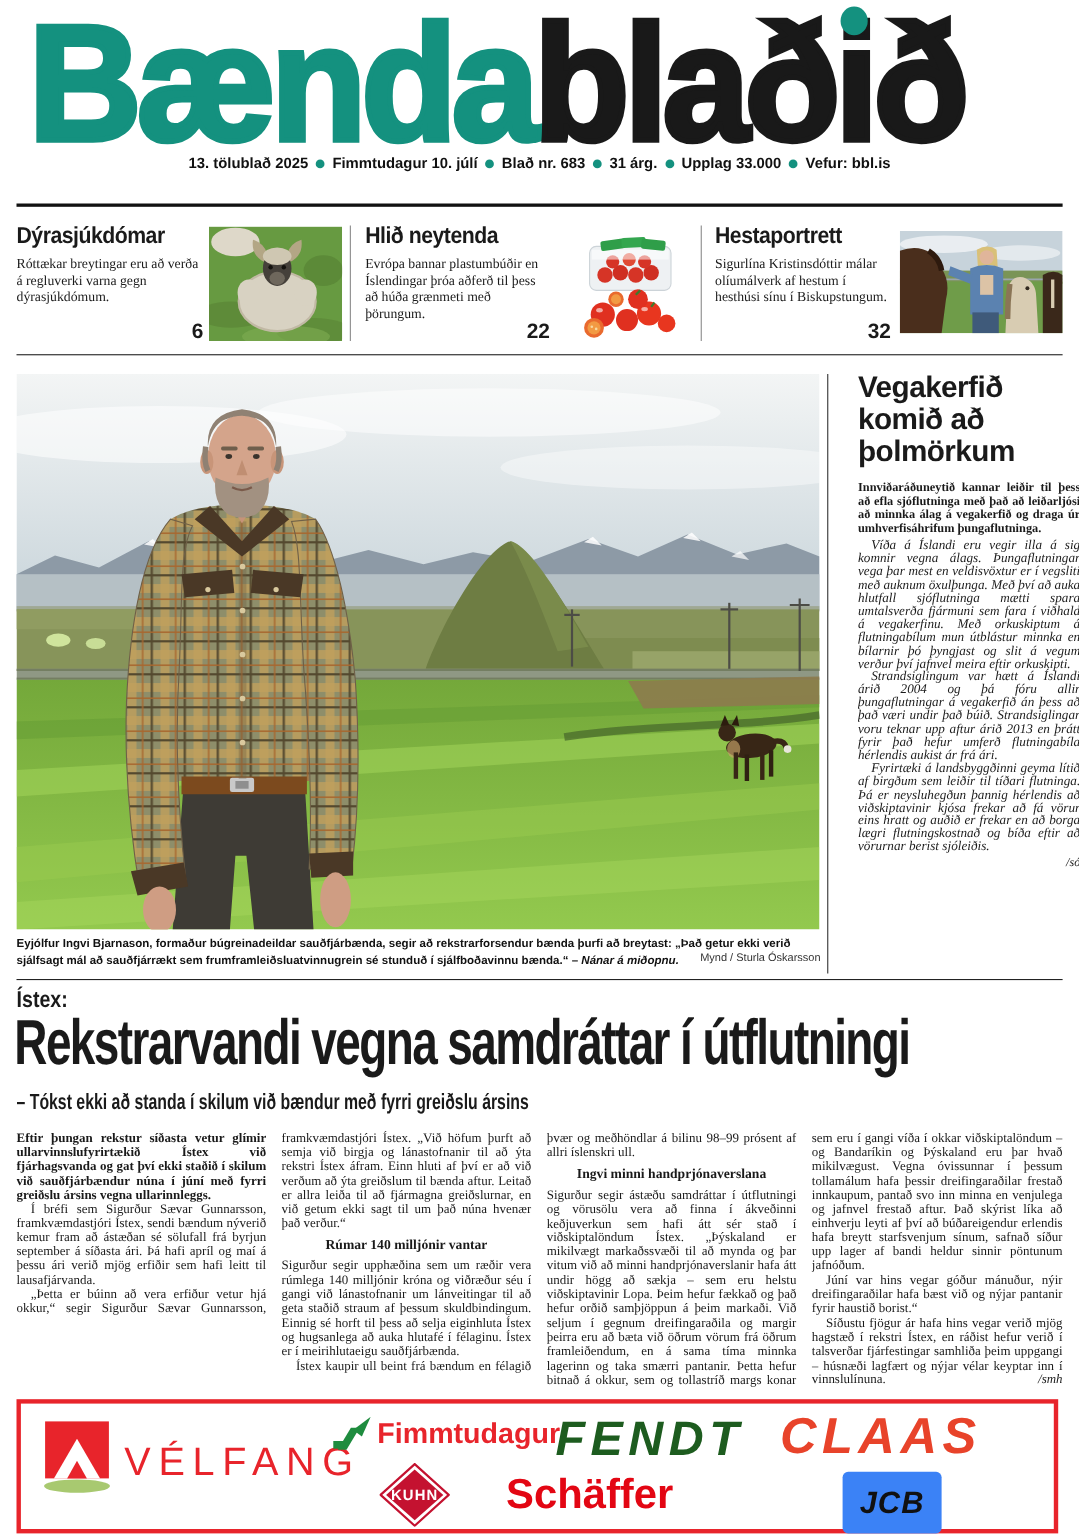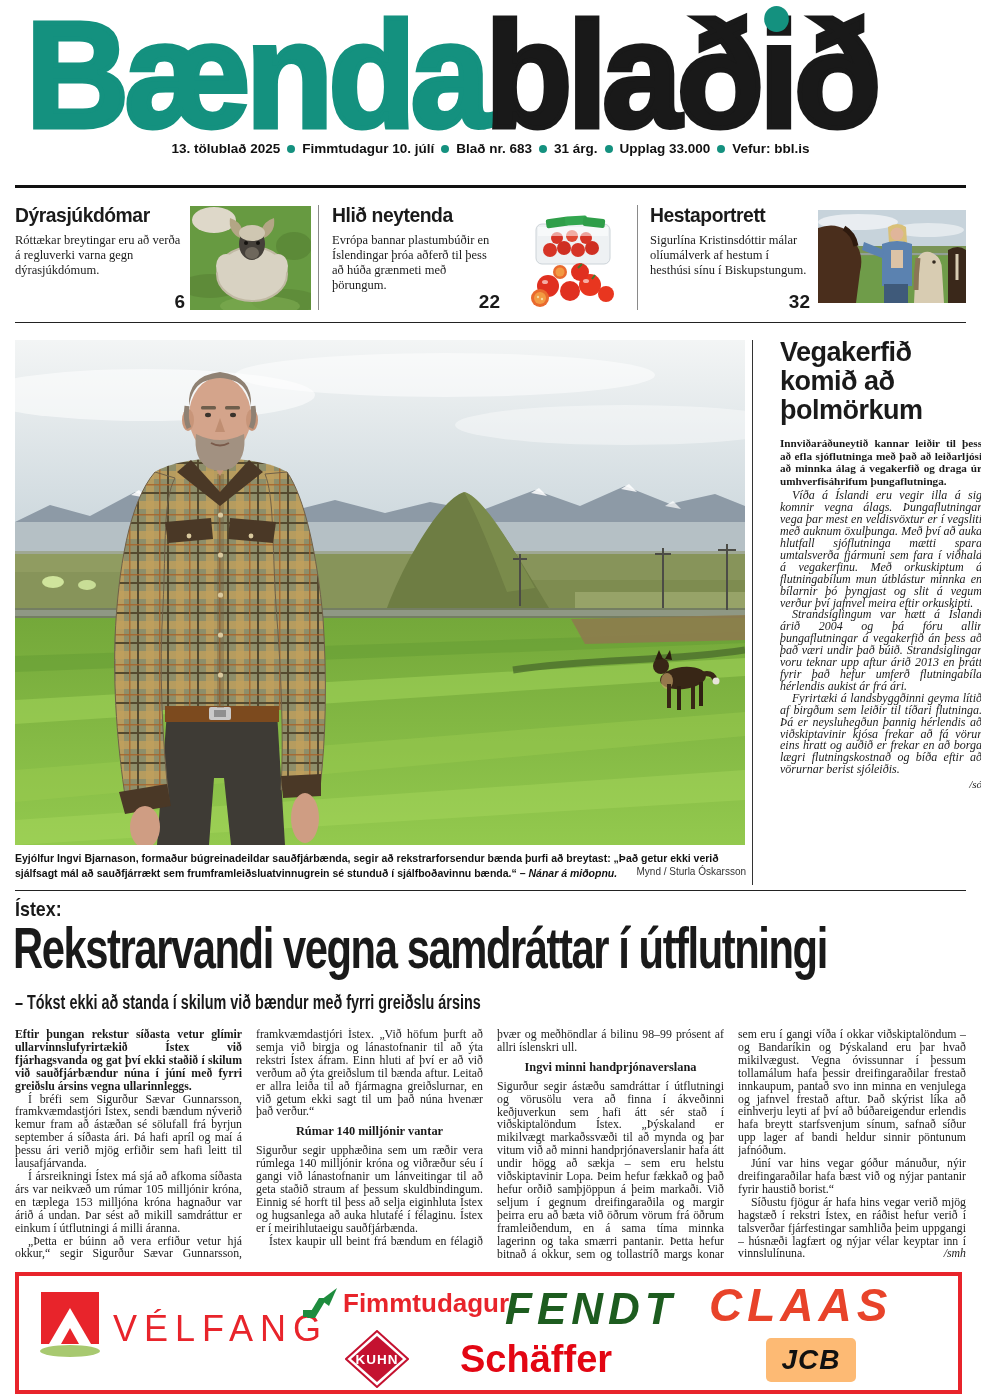--- a/index.html
+++ b/index.html
@@ -71,21 +71,21 @@
 
   
   .ads{position:absolute;left:15px;top:1272px;width:947px;height:122px;border:4px solid #e8242b;
         box-sizing:border-box;background:#fff;font-family:"Liberation Sans",sans-serif;}
   .ad{position:absolute;white-space:nowrap;}
   .velfang-text{font-size:36px;letter-spacing:7px;color:#e8242b;font-weight:400;}
   .kverneland-text{font-size:26px;font-weight:700;color:#e8242b;}
   .fendt-text{font-size:44px;font-weight:700;font-style:italic;color:#1d5c1f;letter-spacing:5px;}
   .schaeffer-text{font-size:38px;font-weight:700;color:#e30613;}
   .claas-text{font-size:46px;font-weight:700;font-style:italic;color:#e8432a;letter-spacing:5px;}
-  .jcb-box{width:90px;height:44px;background:#fdba74;border-radius:5px;display:flex;
+  .jcb-box{width:90px;height:56px;background:#3b82f6;border-radius:5px;display:flex;
         align-items:center;justify-content:center;}
   .jcb-text{font-size:28px;font-weight:700;font-style:italic;color:#111;letter-spacing:1px;}
 </style>
 </head>
 <body>
 
 <div class="page">
 
   <div class="logo"><span class="teal">Bænda</span><span class="blk">blað</span><span class="blk masthead-i">i</span><span class="blk">ð</span></div>
 
@@ -318,21 +318,20 @@
 
   <div class="rule-thin" style="top:890px;"></div>
 
   <div class="kicker">Ístex:</div>
   <h1 class="headline" style="margin:0;">Rekstrarvandi vegna samdráttar í útflutningi</h1>
   <div class="subhead">– Tókst ekki að standa í skilum við bændur með fyrri greiðslu ársins</div>
 
   <div class="col" style="left:15px;">
     <p class="lead">Eftir þungan rekstur síðasta vetur glímir ullarvinnslufyrirtækið Ístex við fjárhagsvanda og gat því ekki staðið í skilum við sauðfjárbændur núna í júní með fyrri greiðslu ársins vegna ullarinnleggs.</p>
     <p class="ind">Í bréfi sem Sigurður Sævar Gunnarsson, framkvæmdastjóri Ístex, sendi bændum nýverið kemur fram að ástæðan sé sölufall frá byrjun september á síðasta ári. Þá hafi apríl og maí á þessu ári verið mjög erfiðir sem hafi leitt til lausafjárvanda.</p>
-    <p class="ind">Í ársreikningi Ístex má sjá að afkoma síðasta árs var neikvæð um rúmar 105 milljónir króna, en tæplega 153 milljóna króna hagnaður var árið á undan. Þar sést að mikill samdráttur er einkum í útflutningi á milli áranna.</p>
     <p class="ind jl">„Þetta er búinn að vera erfiður vetur hjá okkur,“ segir Sigurður Sævar Gunnarsson,</p>
   </div>
   <div class="col" style="left:256px;">
     <p>framkvæmdastjóri Ístex. „Við höfum þurft að semja við birgja og lánastofnanir til að ýta rekstri Ístex áfram. Einn hluti af því er að við verðum að ýta greiðslum til bænda aftur. Leitað er allra leiða til að fjármagna greiðslurnar, en við getum ekki sagt til um það núna hvenær það verður.“</p>
     <div class="csh">Rúmar 140 milljónir vantar</div>
     <p>Sigurður segir upphæðina sem um ræðir vera rúmlega 140 milljónir króna og viðræður séu í gangi við lánastofnanir um lánveitingar til að geta staðið straum af þessum skuldbindingum. Einnig sé horft til þess að selja eiginhluta Ístex og hugsanlega að auka hlutafé í félaginu. Ístex er í meirihlutaeigu sauðfjárbænda.</p>
     <p class="ind jl">Ístex kaupir ull beint frá bændum en félagið</p>
   </div>
   <div class="col" style="left:497px;">
     <p>þvær og meðhöndlar á bilinu 98–99 prósent af allri íslenskri ull.</p>

